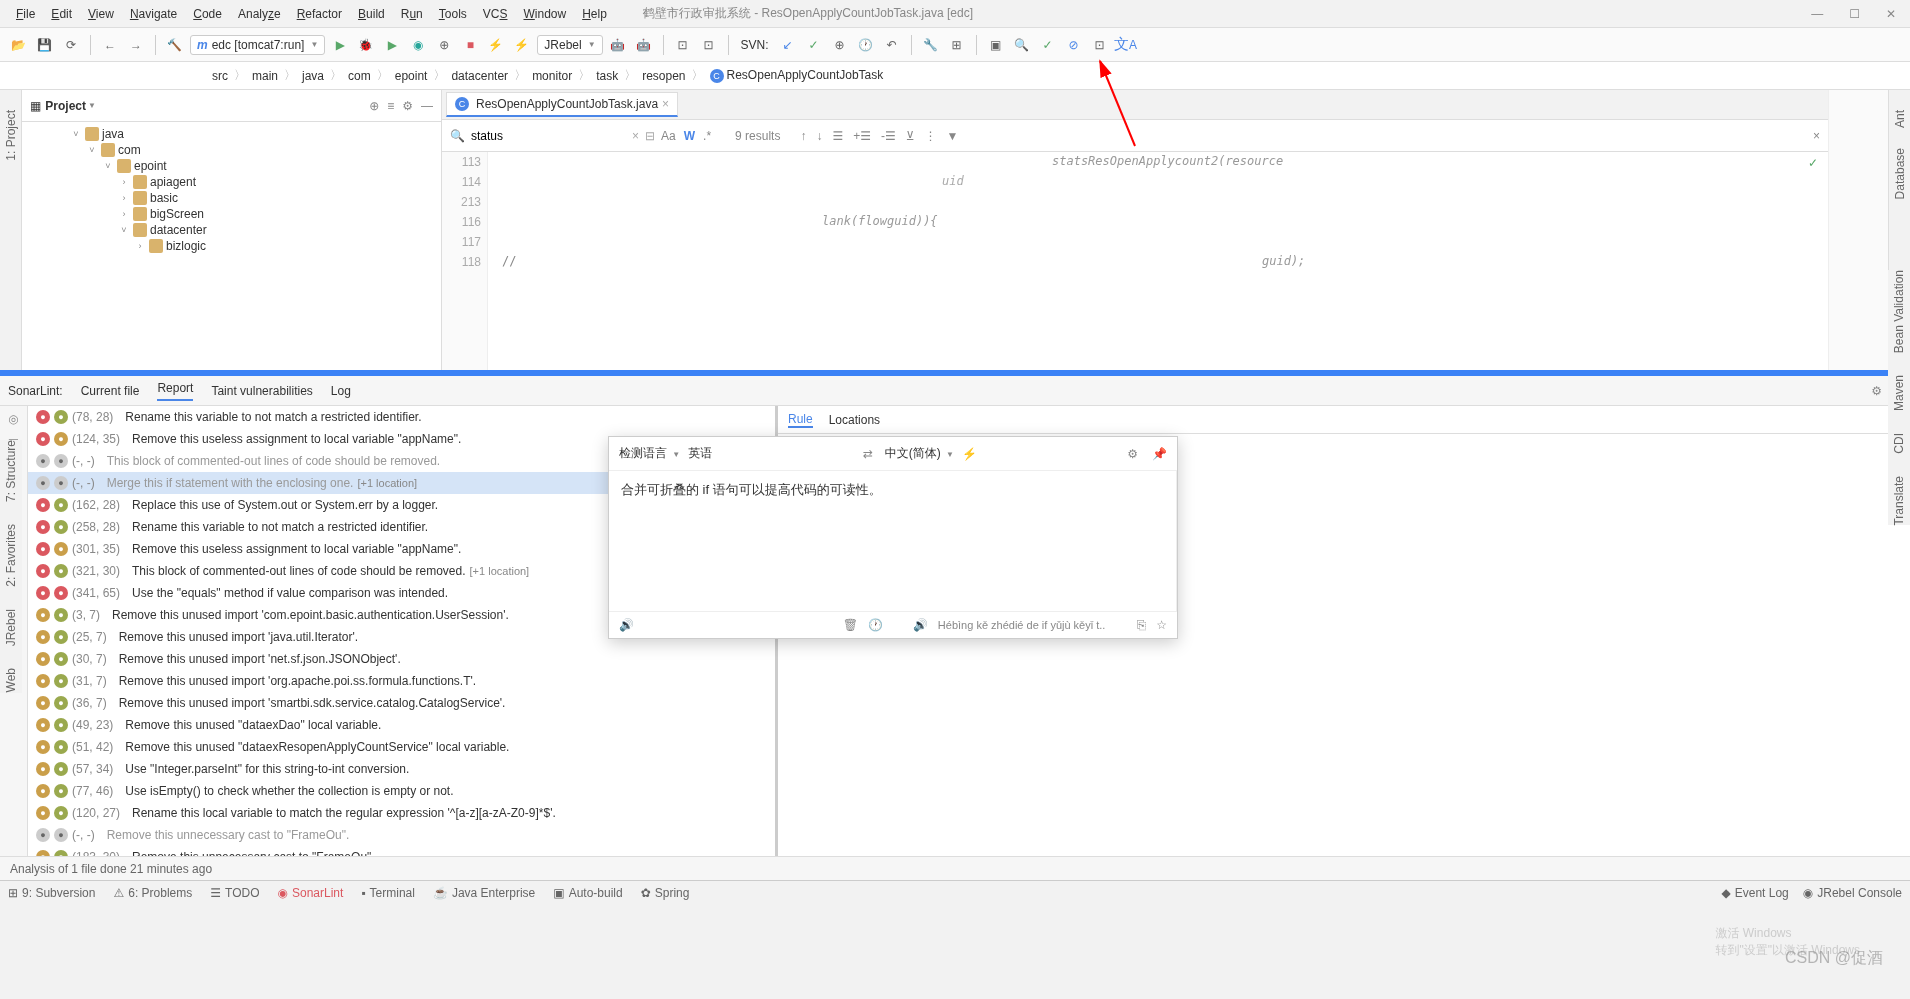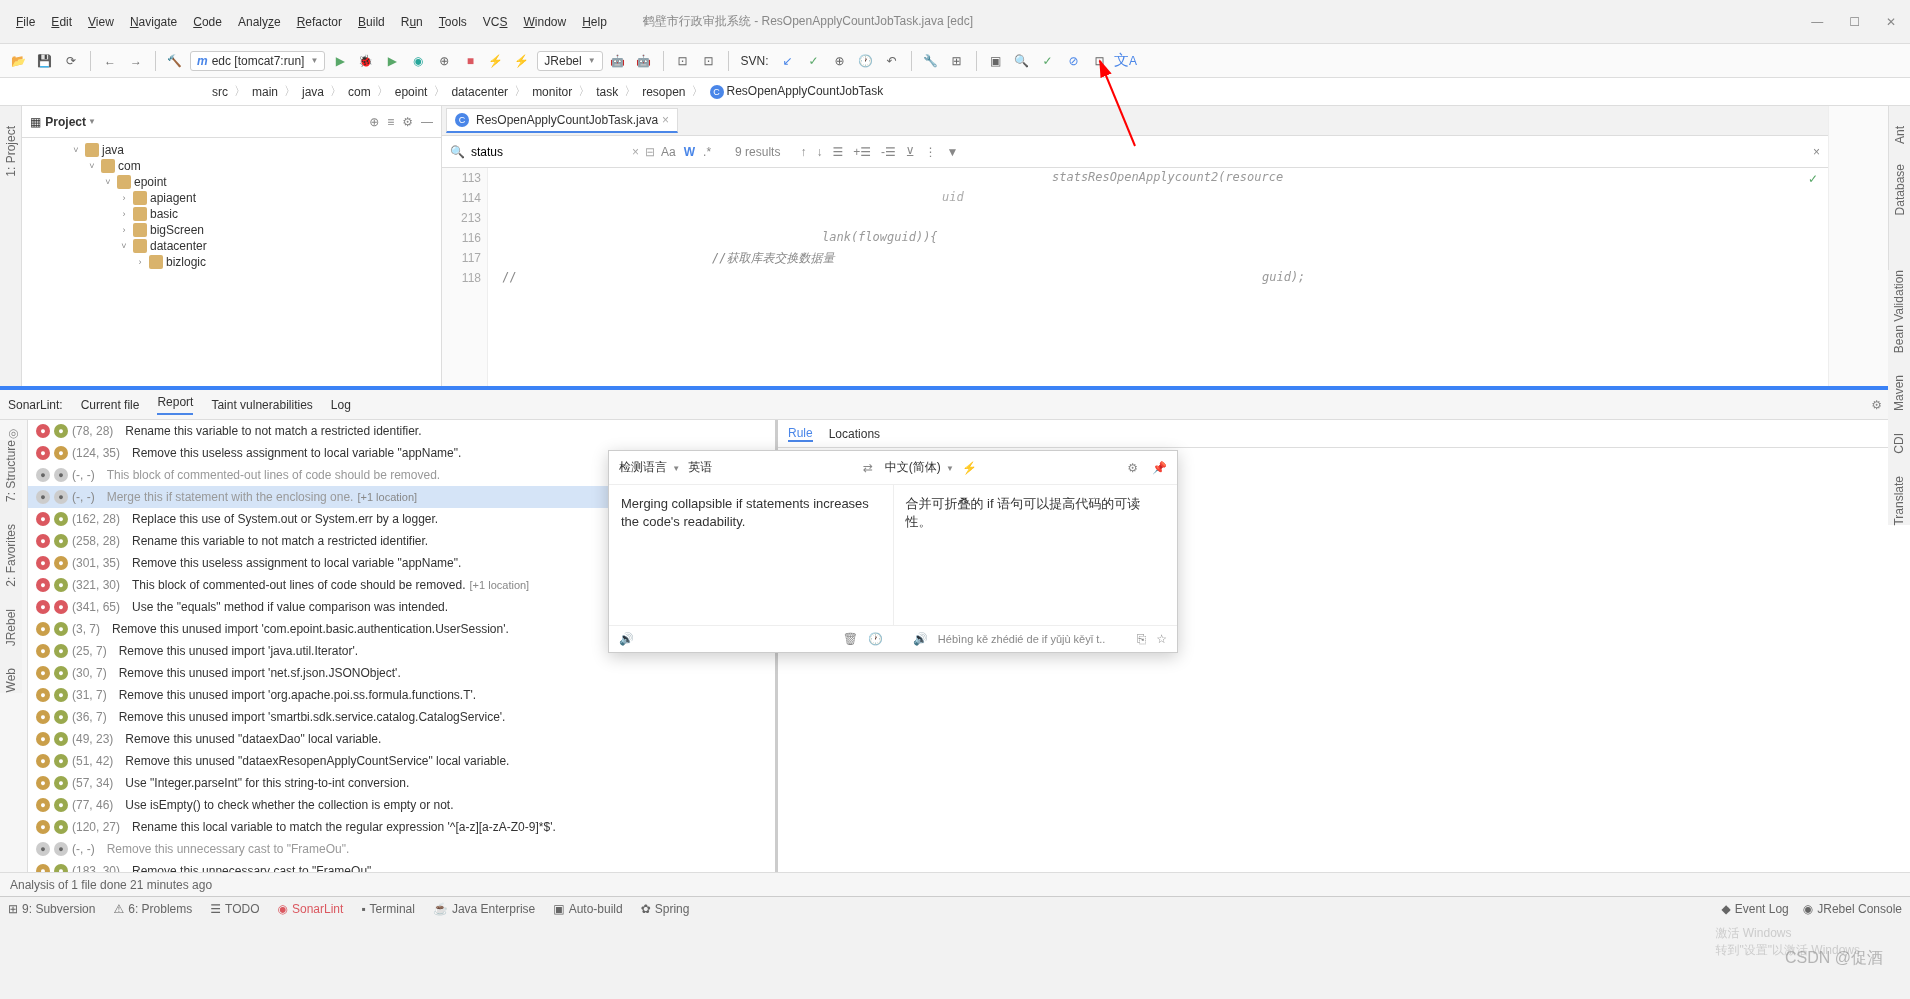--- a/index.html
+++ b/index.html
@@ -1,17 +1,17 @@
 <!DOCTYPE html>
 <html><head>
 <meta charset="utf-8">
 <style>
 * { margin:0; padding:0; box-sizing:border-box; font-family:"Segoe UI",Arial,sans-serif; font-size:12px; }
 body { background:#f2f2f2; color:#333; width:1910px; height:999px; overflow:hidden; position:relative; }
-.menubar { height:44px; background:#f2f2f2; display:flex; align-items:center; padding:0 8px; border-bottom:1px solid #ddd; }
+.menubar { height:28px; background:#f2f2f2; display:flex; align-items:center; padding:0 8px; border-bottom:1px solid #ddd; }
 .menubar span { padding:4px 8px; cursor:pointer; }
 .menubar span u { text-decoration:underline; }
 .title-text { margin-left:20px; color:#888; }
 .window-controls { margin-left:auto; display:flex; gap:14px; color:#888; }
 .window-controls span { padding:4px 6px; }
 .toolbar { height:34px; background:#fafafa; display:flex; align-items:center; padding:0 8px; gap:4px; border-bottom:1px solid #ddd; }
 .tb-btn { width:22px; height:22px; display:flex; align-items:center; justify-content:center; cursor:pointer; color:#666; }
 .tb-sep { width:1px; height:20px; background:#ccc; margin:0 4px; }
 .runconfig { display:flex; align-items:center; background:#fff; border:1px solid #ccc; border-radius:3px; padding:2px 6px; gap:4px; }
 .runconfig .m { color:#4a86e8; font-weight:bold; font-style:italic; }
@@ -48,21 +48,21 @@
 .search-opts .w { color:#4a86e8; font-weight:bold; }
 .results-cnt { margin-left:18px; color:#888; }
 .search-actions { display:flex; gap:10px; color:#888; margin-left:14px; }
 .search-close { margin-left:auto; color:#888; cursor:pointer; }
 .code-area { flex:1; position:relative; background:#fff; overflow:hidden; }
 .gutter-col { position:absolute; left:0; top:0; width:46px; background:#fafafa; border-right:1px solid #eee; height:100%; color:#aaa; text-align:right; padding-right:6px; line-height:20px; }
 .code-line { position:absolute; left:60px; right:0; height:20px; color:#888; font-family:monospace; }
 .checkmark { position:absolute; right:10px; top:4px; color:#59a869; }
 .right-gutter { width:22px; background:#f2f2f2; border-left:1px solid #ddd; display:flex; flex-direction:column; align-items:center; padding-top:20px; gap:20px; }
 .minimap { width:60px; background:#fafafa; border-left:1px solid #eee; }
-.sonarlint-panel { height:510px; border-top:4px solid #3b82f6; display:flex; flex-direction:column; background:#fff; }
+.sonarlint-panel { height:510px; border-top:6px solid #3b82f6; display:flex; flex-direction:column; background:#fff; }
 .sl-tabs { height:30px; display:flex; align-items:center; padding:0 8px; gap:18px; border-bottom:1px solid #ddd; background:#f6f6f6; }
 .sl-tabs span { cursor:pointer; }
 .sl-tabs .active { border-bottom:2px solid #4a86e8; padding-bottom:4px; }
 .sl-toolbar-icons { margin-left:auto; display:flex; gap:8px; color:#888; }
 .sl-body { flex:1; display:flex; overflow:hidden; }
 .sl-left-icons { width:28px; background:#f6f6f6; border-right:1px solid #ddd; display:flex; flex-direction:column; align-items:center; padding-top:6px; gap:10px; color:#888; }
 .sl-list { flex:0 0 750px; overflow:auto; border-right:3px solid #ccc; }
 .sl-row { display:flex; align-items:center; padding:2px 8px; gap:4px; line-height:18px; }
 .sl-row.selected { background:#d5e4f7; }
 .sl-row .loc { color:#888; margin-right:8px; }
@@ -292,21 +292,20 @@
           <div>114</div>
           <div>213</div>
           <div>116</div>
           <div>117</div>
           <div>118</div>
         </div>
       <span class="checkmark">✓</span>
       <div class="code-line" style="top:2px;left:610px;font-style:italic;color:#999">statsResOpenApplycount2(resource</div>
       <div class="code-line" style="top:22px;left:500px;font-style:italic;color:#aaa">uid</div>
       <div class="code-line" style="top:62px;left:380px;font-style:italic;color:#999">lank(flowguid)){</div>
-      <div class="code-line" style="top:82px;left:270px;font-style:italic;color:#888">//获取库表交换数据量</div>
       <div class="code-line" style="top:102px;left:60px;color:#888">//</div>
       <div class="code-line" style="top:102px;left:820px;font-style:italic;color:#999">guid);</div>
     </div>
   </div>
   <div class="minimap"></div>
   <div class="right-gutter">
     <span class="rotated">Ant</span>
     <span class="rotated">Database</span>
   </div>
 </div>
@@ -474,21 +473,20 @@
         <div class="tp-header">
           <span class="lang-btn"><span>检测语言</span> <span class="dropdown-arrow">▼</span></span>
           <span class="lang-btn">英语</span>
           <span class="swap">⇄</span>
           <span class="lang-btn"><span>中文(简体)</span> <span class="dropdown-arrow">▼</span></span>
           <span style="color:#ccc">⚡</span>
           <span class="gear" style="margin-left:auto">⚙</span>
           <span class="pin">📌</span>
         </div>
         <div class="tp-body">
-          <div class="tp-col">Merging collapsible if statements increases the code's readability.</div>
           <div class="tp-col">合并可折叠的 if 语句可以提高代码的可读性。</div>
         </div>
         <div class="tp-footer">
           <span>🔊</span>
           <span style="flex:1"></span>
           <span>🗑</span>
           <span>🕐</span>
           <span style="width:10px"></span>
           <span>🔊</span>
           <span class="pinyin">Hébìng kě zhédié de if yǔjù kěyǐ t..</span>

